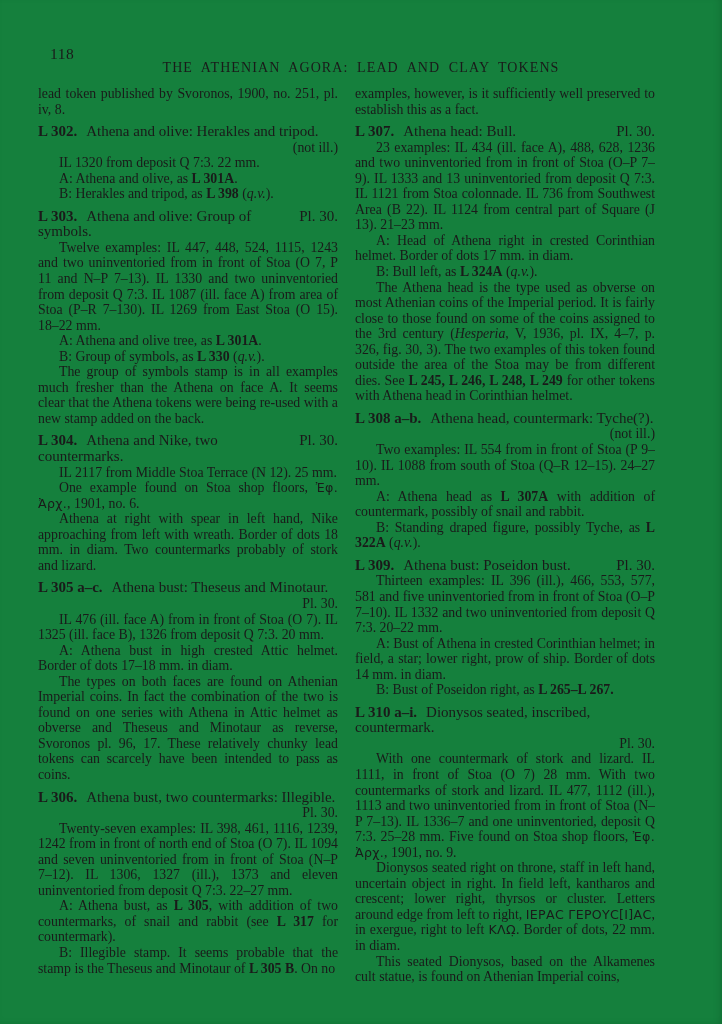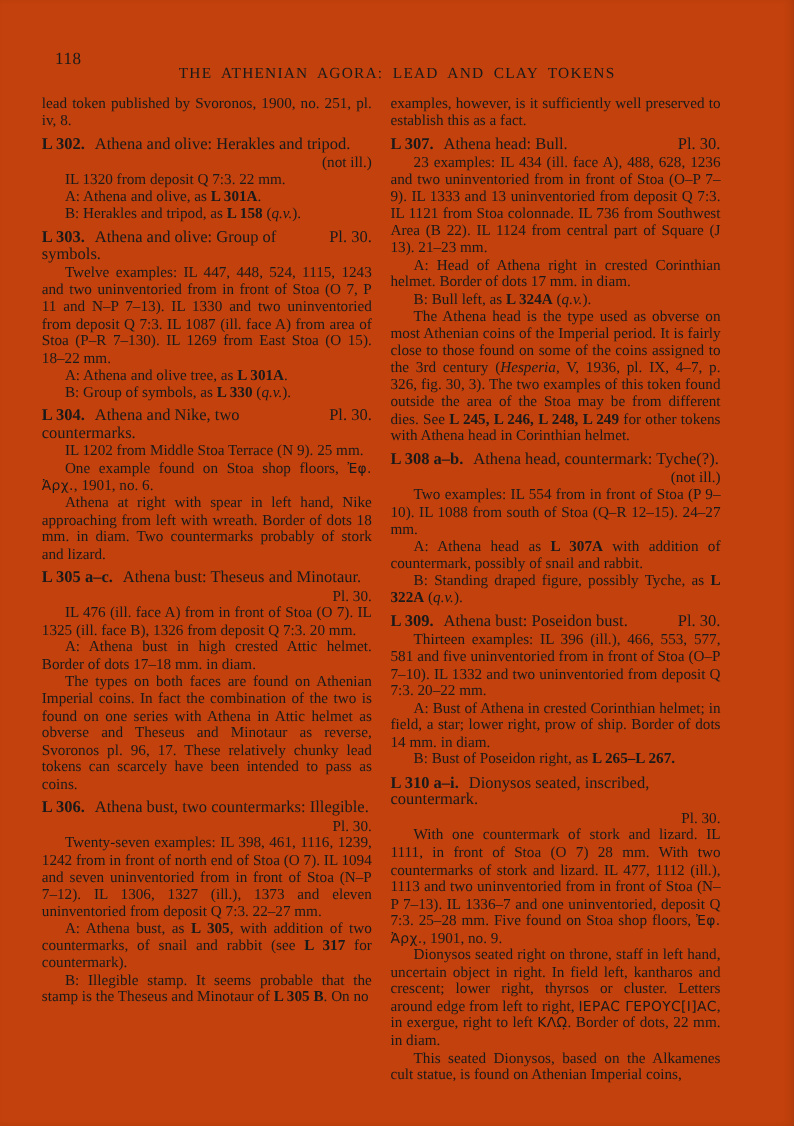--- a/index.html
+++ b/index.html
@@ -4,21 +4,21 @@
 <style>
   html,body { margin:0; padding:0; }
   body {
     background:#f4f4f1;
     font-family:"Liberation Serif","DejaVu Serif",serif;
     color:#1a1a1a;
   }
   .page {
     position:relative;
     width:722px; height:1024px;
-    background:#c2410c;
+    background:#15803d;
     overflow:hidden;
     box-shadow:inset -6px 0 10px -6px rgba(0,0,0,.18), inset 0 -4px 8px -5px rgba(0,0,0,.08);
   }
   .page-num {
     position:absolute; left:50px; top:45px;
     font-size:15.5px; letter-spacing:.5px;
   }
   .running-head {
     position:absolute; left:0; right:0; top:47px;
     margin:13px; text-align:center;
@@ -58,37 +58,38 @@
   <div class="columns">
     <div class="col" id="col-left">
         <p class="para cont"><span class="">lead token published by Svoronos, 1900, no. 251, pl. iv, 8.</span></p>
         <section class="entry">
           <div class="heading">
             <span><span class="lab">L 302.</span><span>Athena and olive: Herakles and tripod.</span></span>
           </div>
           <div class="plate-line">(not ill.)</div>
           <p class="para"><span class="">IL 1320 from deposit Q 7:3. 22 mm.</span></p>
           <p class="para"><span class="">A: Athena and olive, as </span><span class="b ">L 301A</span><span class="">.</span></p>
-          <p class="para"><span class="">B: Herakles and tripod, as </span><span class="b ">L 158</span><span class=""> (</span><span class="i ">q.v.</span><span class="">).</span></p>
+          <p class="para"><span class="">B: Herakles and tripod, as </span><span class="b ">L 398</span><span class=""> (</span><span class="i ">q.v.</span><span class="">).</span></p>
         </section>
         <section class="entry">
           <div class="heading">
             <span><span class="lab">L 303.</span><span>Athena and olive: Group of symbols.</span></span>
             <span class="plate">Pl. 30.</span>
           </div>
           <p class="para"><span class="">Twelve examples: IL 447, 448, 524, 1115, 1243 and two uninventoried from in front of Stoa (O 7, P 11 and N–P 7–13). IL 1330 and two uninventoried from deposit Q 7:3. IL 1087 (ill. face A) from area of Stoa (P–R 7–130). IL 1269 from East Stoa (O 15). 18–22 mm.</span></p>
           <p class="para"><span class="">A: Athena and olive tree, as </span><span class="b ">L 301A</span><span class="">.</span></p>
           <p class="para"><span class="">B: Group of symbols, as </span><span class="b ">L 330</span><span class=""> (</span><span class="i ">q.v.</span><span class="">).</span></p>
+          <p class="para"><span class="">The group of symbols stamp is in all examples much fresher than the Athena on face A. It seems clear that the Athena tokens were being re-used with a new stamp added on the back.</span></p>
         </section>
         <section class="entry">
           <div class="heading">
             <span><span class="lab">L 304.</span><span>Athena and Nike, two countermarks.</span></span>
             <span class="plate">Pl. 30.</span>
           </div>
-          <p class="para"><span class="">IL 1202 from Middle Stoa Terrace (N 9). 25 mm.</span></p>
+          <p class="para"><span class="">IL 2117 from Middle Stoa Terrace (N 12). 25 mm.</span></p>
           <p class="para"><span class="">One example found on Stoa shop floors, </span><span class="g">Ἐφ. Ἀρχ.</span><span class="">, 1901, no. 6.</span></p>
           <p class="para"><span class="">Athena at right with spear in left hand, Nike approaching from left with wreath. Border of dots 18 mm. in diam. Two countermarks probably of stork and lizard.</span></p>
         </section>
         <section class="entry">
           <div class="heading">
             <span><span class="lab">L 305 a–c.</span><span>Athena bust: Theseus and Minotaur.</span></span>
           </div>
           <div class="plate-line">Pl. 30.</div>
           <p class="para"><span class="">IL 476 (ill. face A) from in front of Stoa (O 7). IL 1325 (ill. face B), 1326 from deposit Q 7:3. 20 mm.</span></p>
           <p class="para"><span class="">A: Athena bust in high crested Attic helmet. Border of dots 17–18 mm. in diam.</span></p>

